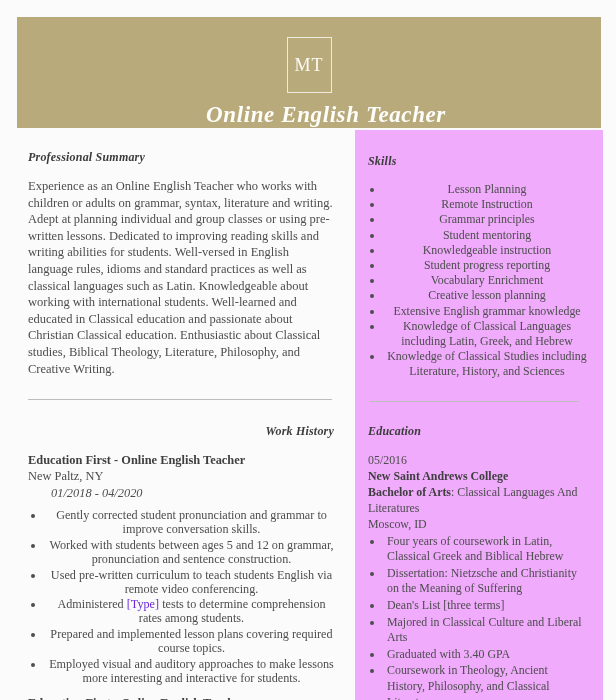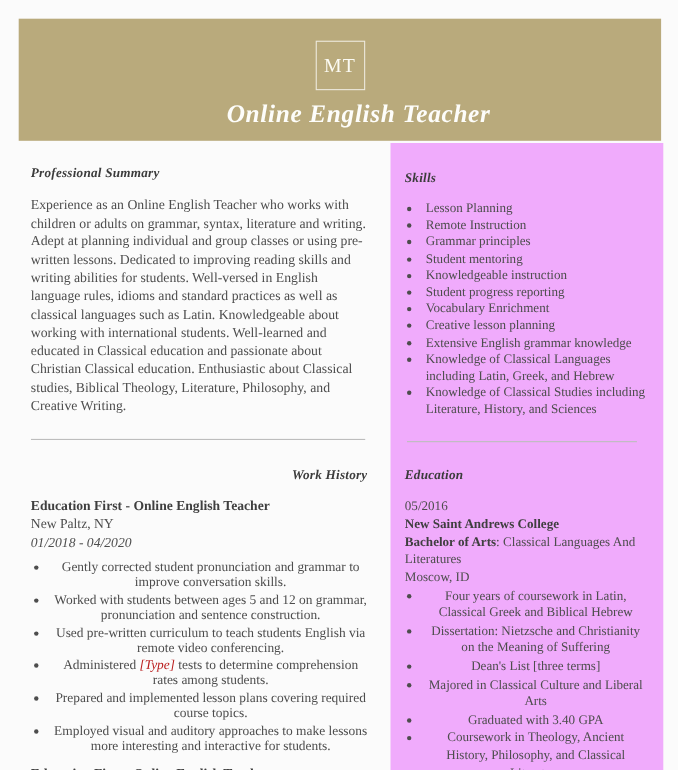--- a/index.html
+++ b/index.html
@@ -9,21 +9,21 @@
     font-family:"Liberation Serif","DejaVu Serif",serif;
   }
   .page { position:relative; width:616px; height:700px; overflow:hidden; }
 
   
   .banner {
     position:absolute; left:17px; top:17px; width:584px; height:111px;
     background:#b9aa7c; text-align:center;
   }
   .monogram {
-    width:45px; height:45px; margin:20px auto 0; box-sizing:border-box;
+    width:45px; height:56px; margin:20px auto 0; box-sizing:border-box;
     border:1px solid rgba(255,255,255,.75);
     display:flex; align-items:center; justify-content:center;
   }
   .monogram span { color:#fcfbf3; font-size:18px; letter-spacing:1px; }
   .job-title {
     margin:9px 0 0; color:#fdfdfa; font-size:23px;
     font-style:italic; font-weight:700; letter-spacing:.6px;padding-left:34px;
   }
 
   
@@ -39,40 +39,40 @@
     position:absolute; left:28px; top:130px; width:306px; height:570px;
     overflow:hidden; color:#4d4d4d;
   }
   .left-col .h-summary { margin-top:20px; }
   .summary-text { margin:13px 0 0; font-size:12.5px; line-height:16.6px; }
   .left-col hr.divider { margin:22px 2px 0 0; }
   .left-col .h-work { margin-top:24px;text-align:right; }
   .job { margin-top:13px; font-size:12.4px; }
   .job.second { margin-top:9px; }
   .job .jline { line-height:16.3px; }
-  .job .dates { font-style:italic; }
+  .job .dates { font-style:italic;margin-left:23px; }
   .job ul { margin:8px 0 4px; padding-left:17px;text-align:center; }
   .job li { line-height:13.9px; margin-bottom:2px; padding-left:4px; font-size:12.2px; }
-  .token { color:#b91c1c;font-style:italic; }
+  .token { color:#6d28d9; }
 
   
   .right-col {
     position:absolute; left:355px; top:130px; width:248px; height:570px;
     background:#f0abfc; box-sizing:border-box; padding:0 16px 0 13px;
     overflow:hidden; color:#4d4d4d;
   }
   .right-col .h-skills { margin-top:24px; }
   .skills-list { margin:13px 0 0; padding-left:16px; font-size:11.9px; }
-  .skills-list li { line-height:15.2px; padding-left:3px; }
+  .skills-list li { line-height:15.2px; padding-left:3px;text-align:center; }
   .right-col hr.divider { margin:21px 8px 0 2px; }
   .right-col .h-edu { margin-top:22px; }
   .edu { margin-top:13px; font-size:11.9px; }
   .edu .eline { line-height:16px; }
   .edu ul { margin:2px 0 0; padding-left:16px; }
-  .edu li { line-height:15.6px; margin-bottom:1px; padding-left:3px;text-align:center; }
+  .edu li { line-height:15.6px; margin-bottom:1px; padding-left:3px; }
 </style>
 </head>
 <body>
 
 <div class="page">
 
   <header class="banner">
     <div class="monogram">
       <span>MT</span>
     </div>

